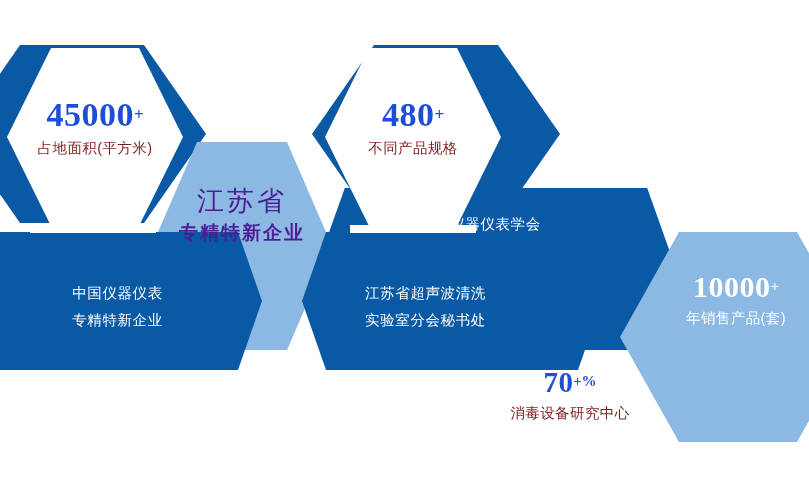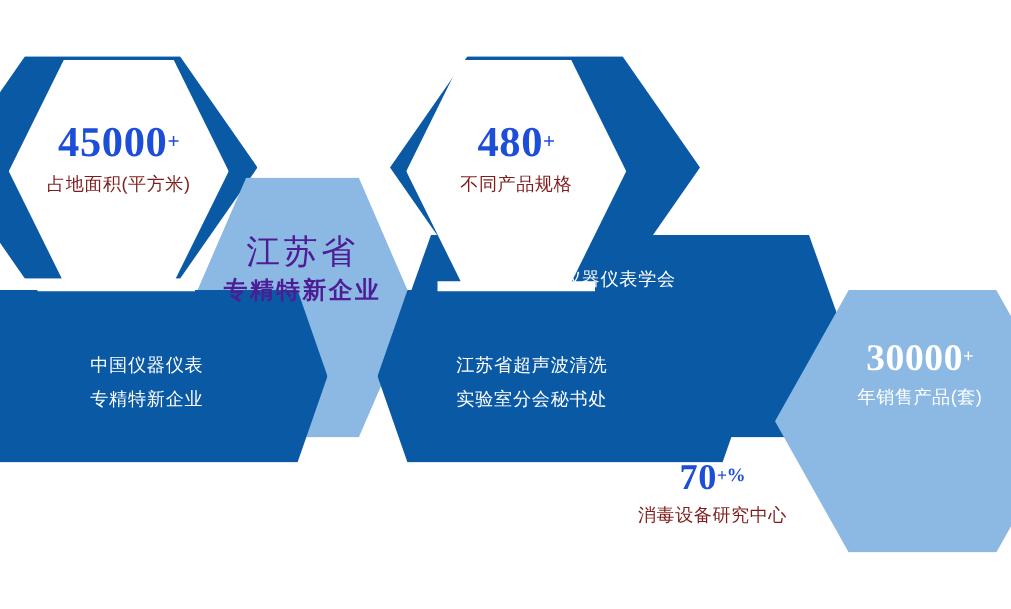--- a/index.html
+++ b/index.html
@@ -149,21 +149,21 @@
     <div>中国仪器仪表</div>
     <div>专精特新企业</div>
   </div>
 
   <div class="label" style="left:318px; top:280px; width:215px;">
     <div>江苏省超声波清洗</div>
     <div>实验室分会秘书处</div>
   </div>
 
   <div class="stat" style="left:636px; top:272px; width:200px;">
-    <span class="num white-text" style="font-size:30px;">30000</span><span class="plus white-text" style="font-size:15px;">+</span>
+    <span class="num white-text" style="font-size:30px;">10000</span><span class="plus white-text" style="font-size:15px;">+</span>
     <span class="cap white-text">年销售产品(套)</span>
   </div>
 
   <div class="stat" style="left:495px; top:368px; width:150px;">
     <span class="num blue-num" style="font-size:29px;">70</span><span class="plus blue-num" style="font-size:14px;">+</span><span class="plus blue-num" style="font-size:15px;">%</span>
     <span class="cap gray-cap">消毒设备研究中心</span>
   </div>
 
 </div>
 

